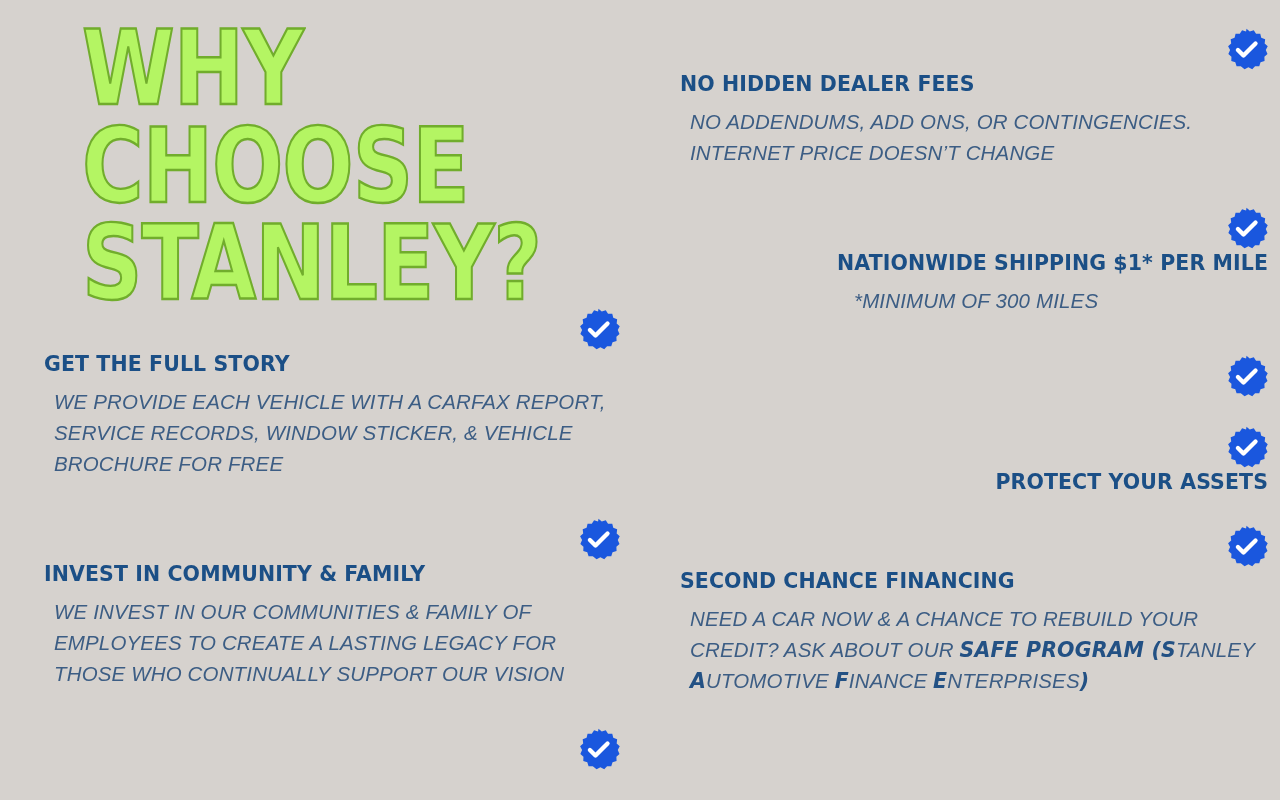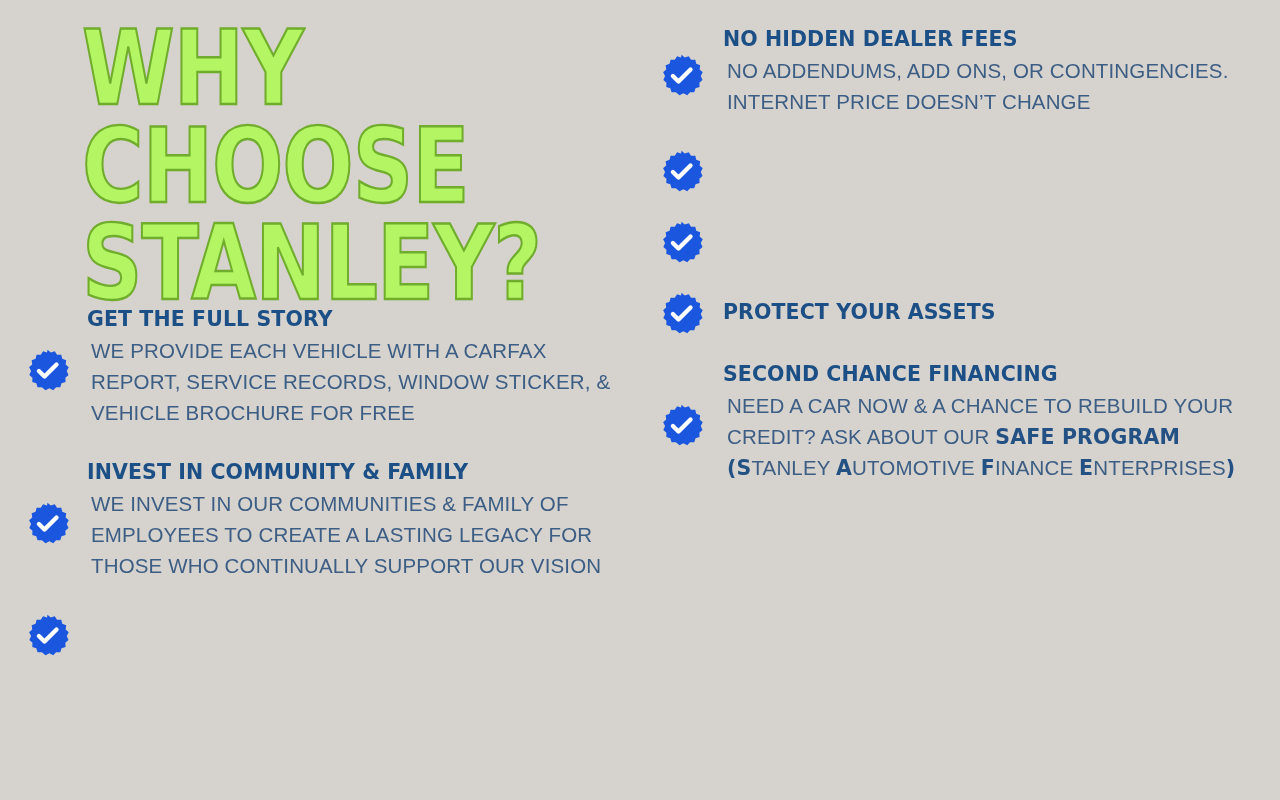--- a/index.html
+++ b/index.html
@@ -57,22 +57,23 @@
     width: 620px;
   }
   .col-right {
     left: 628px;
     top: 26px;
     width: 640px;
   }
 
   .feature {
     display: flex;
-    align-items: center;
+    align-items: flex-end;
     margin-bottom: 26px;
+    flex-direction: column;
   }
   .col-left .feature { padding-left: 26px; }
   .col-right .feature { padding-left: 32px; }
 
   .feature-body {
     flex: 1 1 auto;
     min-width: 0;
   }
   .col-left .feature-body { padding-left: 18px; }
   .col-right .feature-body { padding-left: 20px; }
@@ -88,21 +89,22 @@
     margin: 0 0 1px 0;
   }
   .feature-desc {
     font-family: "Liberation Sans", sans-serif;
     font-weight: 400;
     font-size: 20.5px;
     line-height: 1.51;
     letter-spacing: 0.15px;
     color: #3c5d84;
     text-transform: uppercase;
-    margin: 4px;
+    margin: 10px;
+    font-style: italic;
   }
   .feature-desc .b {
     font-family: "DejaVu Sans", sans-serif;
     font-weight: 700;
     color: #235184;
   }
   .feature-desc.indented { padding-left: 7px; }
 
   
   .badge {
@@ -179,20 +181,24 @@
       </div>
     </div>
 
     <div class="feature">
       <span class="badge">
         <svg viewBox="0 0 100 100" aria-hidden="true">
           <path fill="#1a57de" d="M50 2 L57.6 8.4 L66.9 5.2 L72.2 13.4 L82 13.1 L84.3 22.6 L93.4 26.2 L92.2 36 L99.4 42.6 L94.8 51.3 L98.8 60.2 L91.6 66.9 L92 76.7 L82.6 79.6 L79.7 89 L69.9 88.7 L63.3 95.9 L54.5 91.3 L45.5 95.9 L36.7 88.7 L26.9 89 L24 79.6 L14.6 76.7 L15 66.9 L7.8 60.2 L11.8 51.3 L7.2 42.6 L14.4 36 L13.2 26.2 L22.3 22.6 L24.6 13.1 L34.4 13.4 L39.7 5.2 L49 8.4 Z"></path>
           <path fill="none" stroke="#ffffff" stroke-width="10" stroke-linecap="round" stroke-linejoin="round" d="M30 51 L43 64 L71 36"></path>
         </svg>
       </span>
+      <div class="feature-body">
+        <div class="feature-title">NATIONWIDE SHIPPING $1* PER MILE</div>
+        <div class="feature-desc indented">*MINIMUM OF 300 MILES</div>
+      </div>
     </div>
 
     <div class="feature">
       <span class="badge">
         <svg viewBox="0 0 100 100" aria-hidden="true">
           <path fill="#1a57de" d="M50 2 L57.6 8.4 L66.9 5.2 L72.2 13.4 L82 13.1 L84.3 22.6 L93.4 26.2 L92.2 36 L99.4 42.6 L94.8 51.3 L98.8 60.2 L91.6 66.9 L92 76.7 L82.6 79.6 L79.7 89 L69.9 88.7 L63.3 95.9 L54.5 91.3 L45.5 95.9 L36.7 88.7 L26.9 89 L24 79.6 L14.6 76.7 L15 66.9 L7.8 60.2 L11.8 51.3 L7.2 42.6 L14.4 36 L13.2 26.2 L22.3 22.6 L24.6 13.1 L34.4 13.4 L39.7 5.2 L49 8.4 Z"></path>
           <path fill="none" stroke="#ffffff" stroke-width="10" stroke-linecap="round" stroke-linejoin="round" d="M30 51 L43 64 L71 36"></path>
         </svg>
       </span>
     </div>

